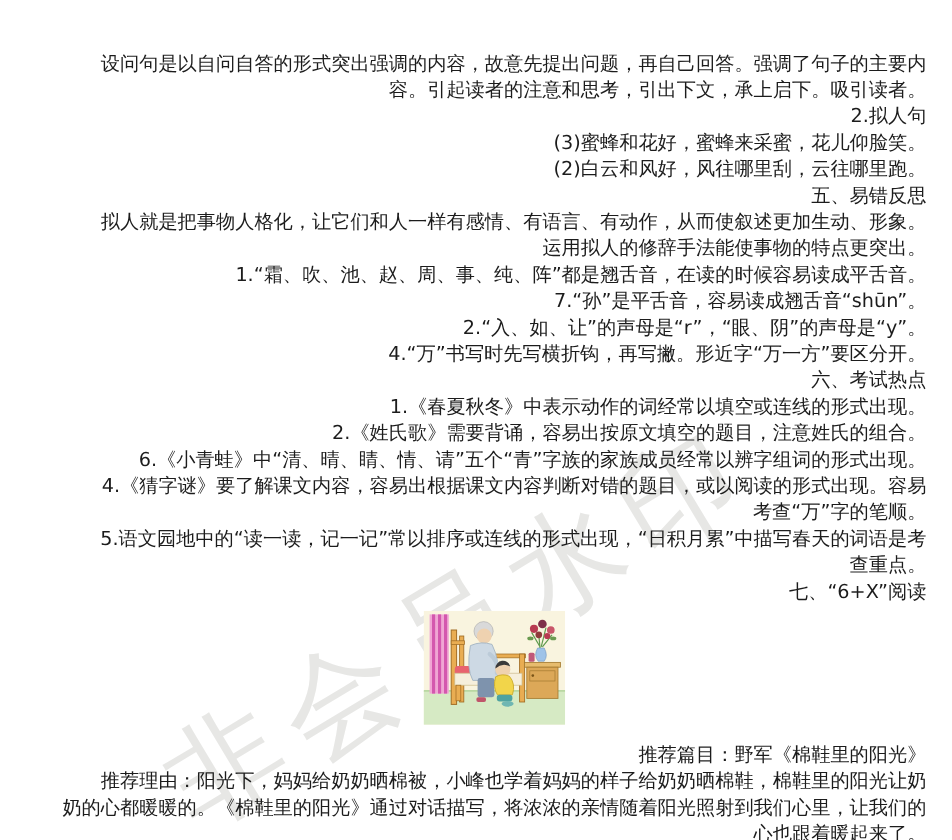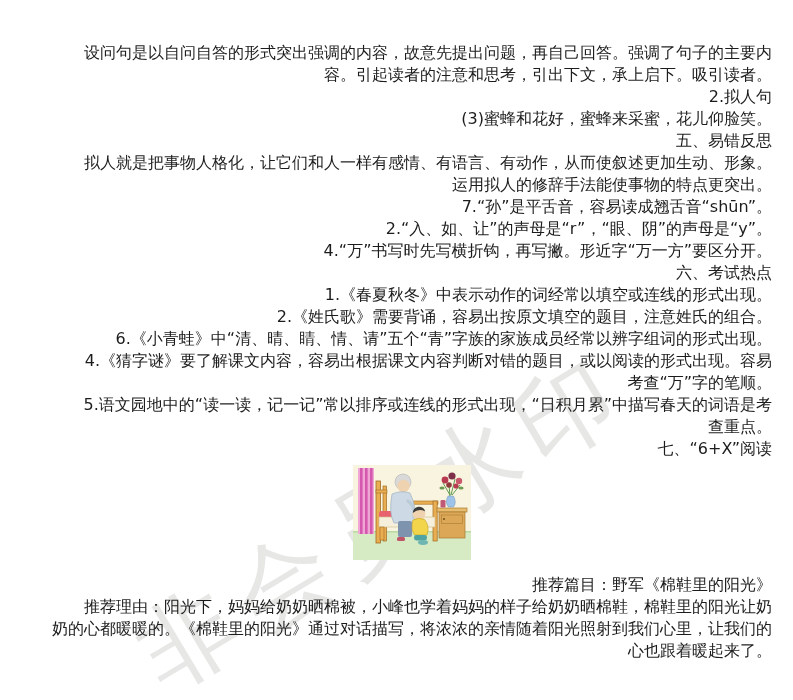--- a/index.html
+++ b/index.html
@@ -55,22 +55,24 @@
 <body>
 
 <div class="page">
 
   <div class="watermark">非会员水印</div>
 
   <div class="content">
     <p>设问句是以自问自答的形式突出强调的内容，故意先提出问题，再自己回答。强调了句子的主要内容。引起读者的注意和思考，引出下文，承上启下。吸引读者。</p>
     <p>2.拟人句</p>
     <p>(3)蜜蜂和花好，蜜蜂来采蜜，花儿仰脸笑。</p>
+    <p>(2)白云和风好，风往哪里刮，云往哪里跑。</p>
     <p>五、易错反思</p>
     <p>拟人就是把事物人格化，让它们和人一样有感情、有语言、有动作，从而使叙述更加生动、形象。运用拟人的修辞手法能使事物的特点更突出。</p>
+    <p>1.“霜、吹、池、赵、周、事、纯、阵”都是翘舌音，在读的时候容易读成平舌音。</p>
     <p>7.“孙”是平舌音，容易读成翘舌音“shūn”。</p>
     <p>2.“入、如、让”的声母是“r”，“眼、阴”的声母是“y”。</p>
     <p>4.“万”书写时先写横折钩，再写撇。形近字“万一方”要区分开。</p>
     <p>六、考试热点</p>
     <p>1.《春夏秋冬》中表示动作的词经常以填空或连线的形式出现。</p>
     <p>2.《姓氏歌》需要背诵，容易出按原文填空的题目，注意姓氏的组合。</p>
     <p>6.《小青蛙》中“清、晴、睛、情、请”五个“青”字族的家族成员经常以辨字组词的形式出现。</p>
     <p>4.《猜字谜》要了解课文内容，容易出根据课文内容判断对错的题目，或以阅读的形式出现。容易考查“万”字的笔顺。</p>
     <p>5.语文园地中的“读一读，记一记”常以排序或连线的形式出现，“日积月累”中描写春天的词语是考查重点。</p>
     <p>七、“6+X”阅读</p>

